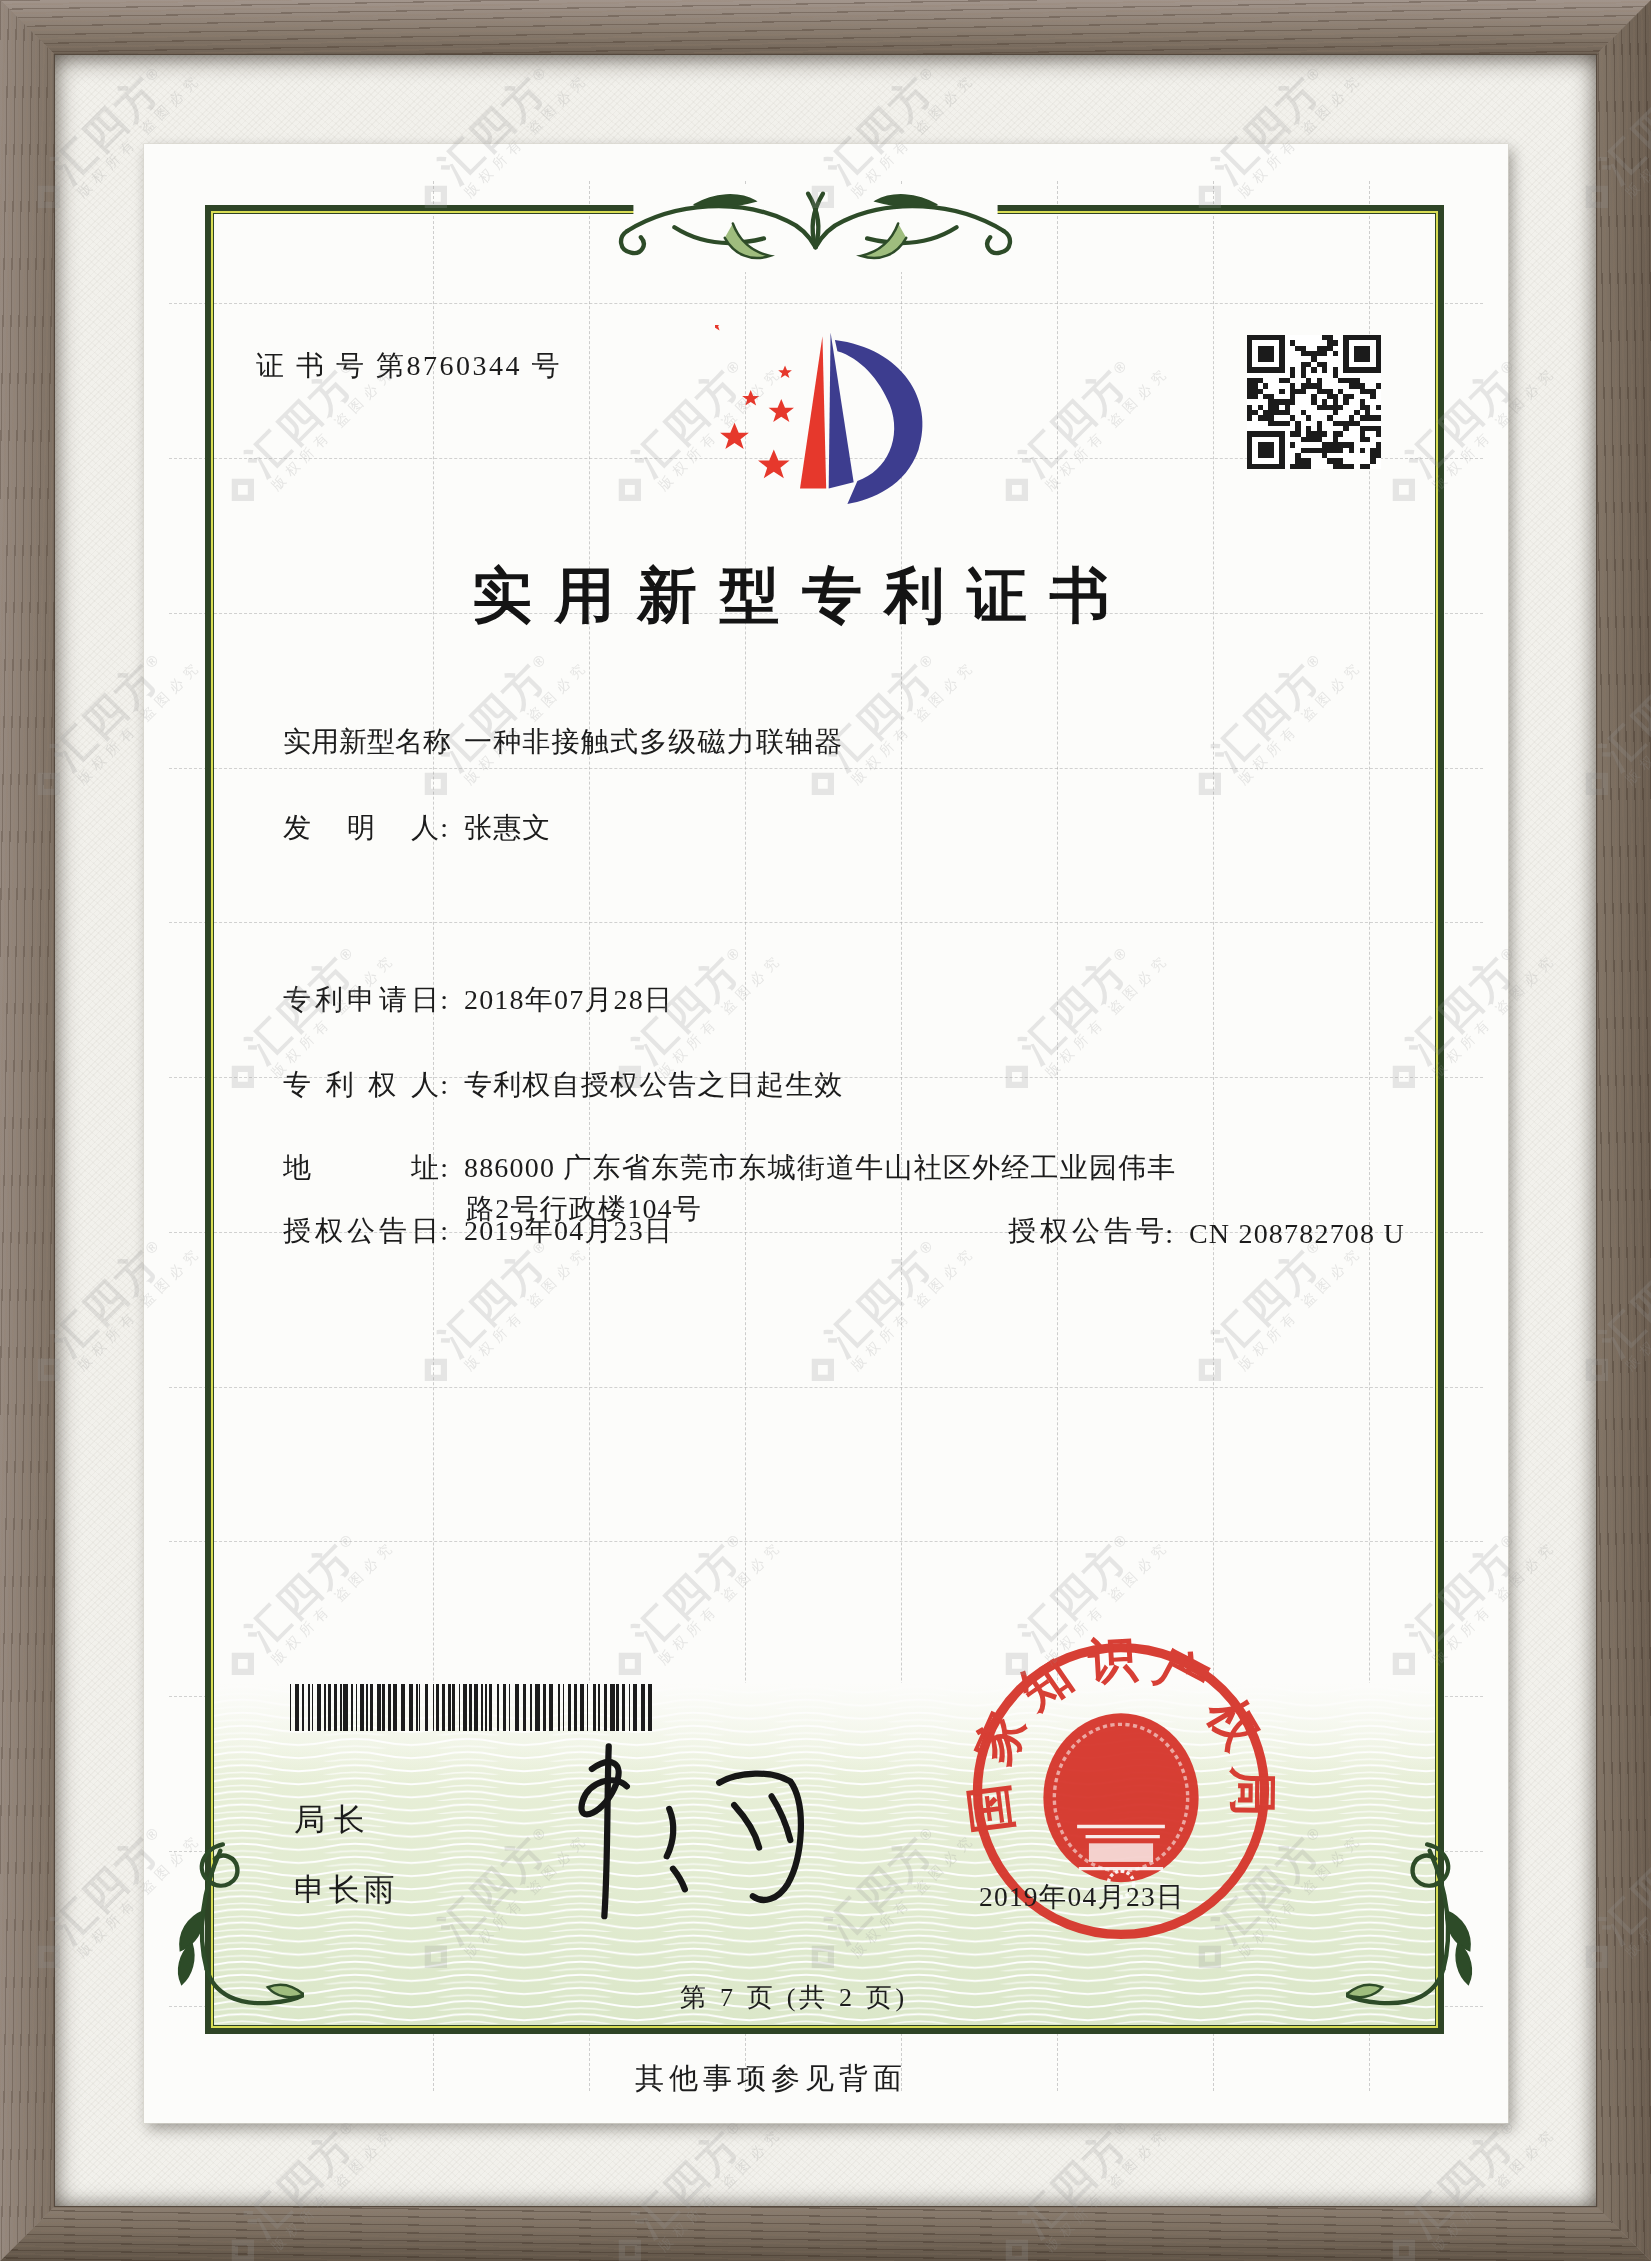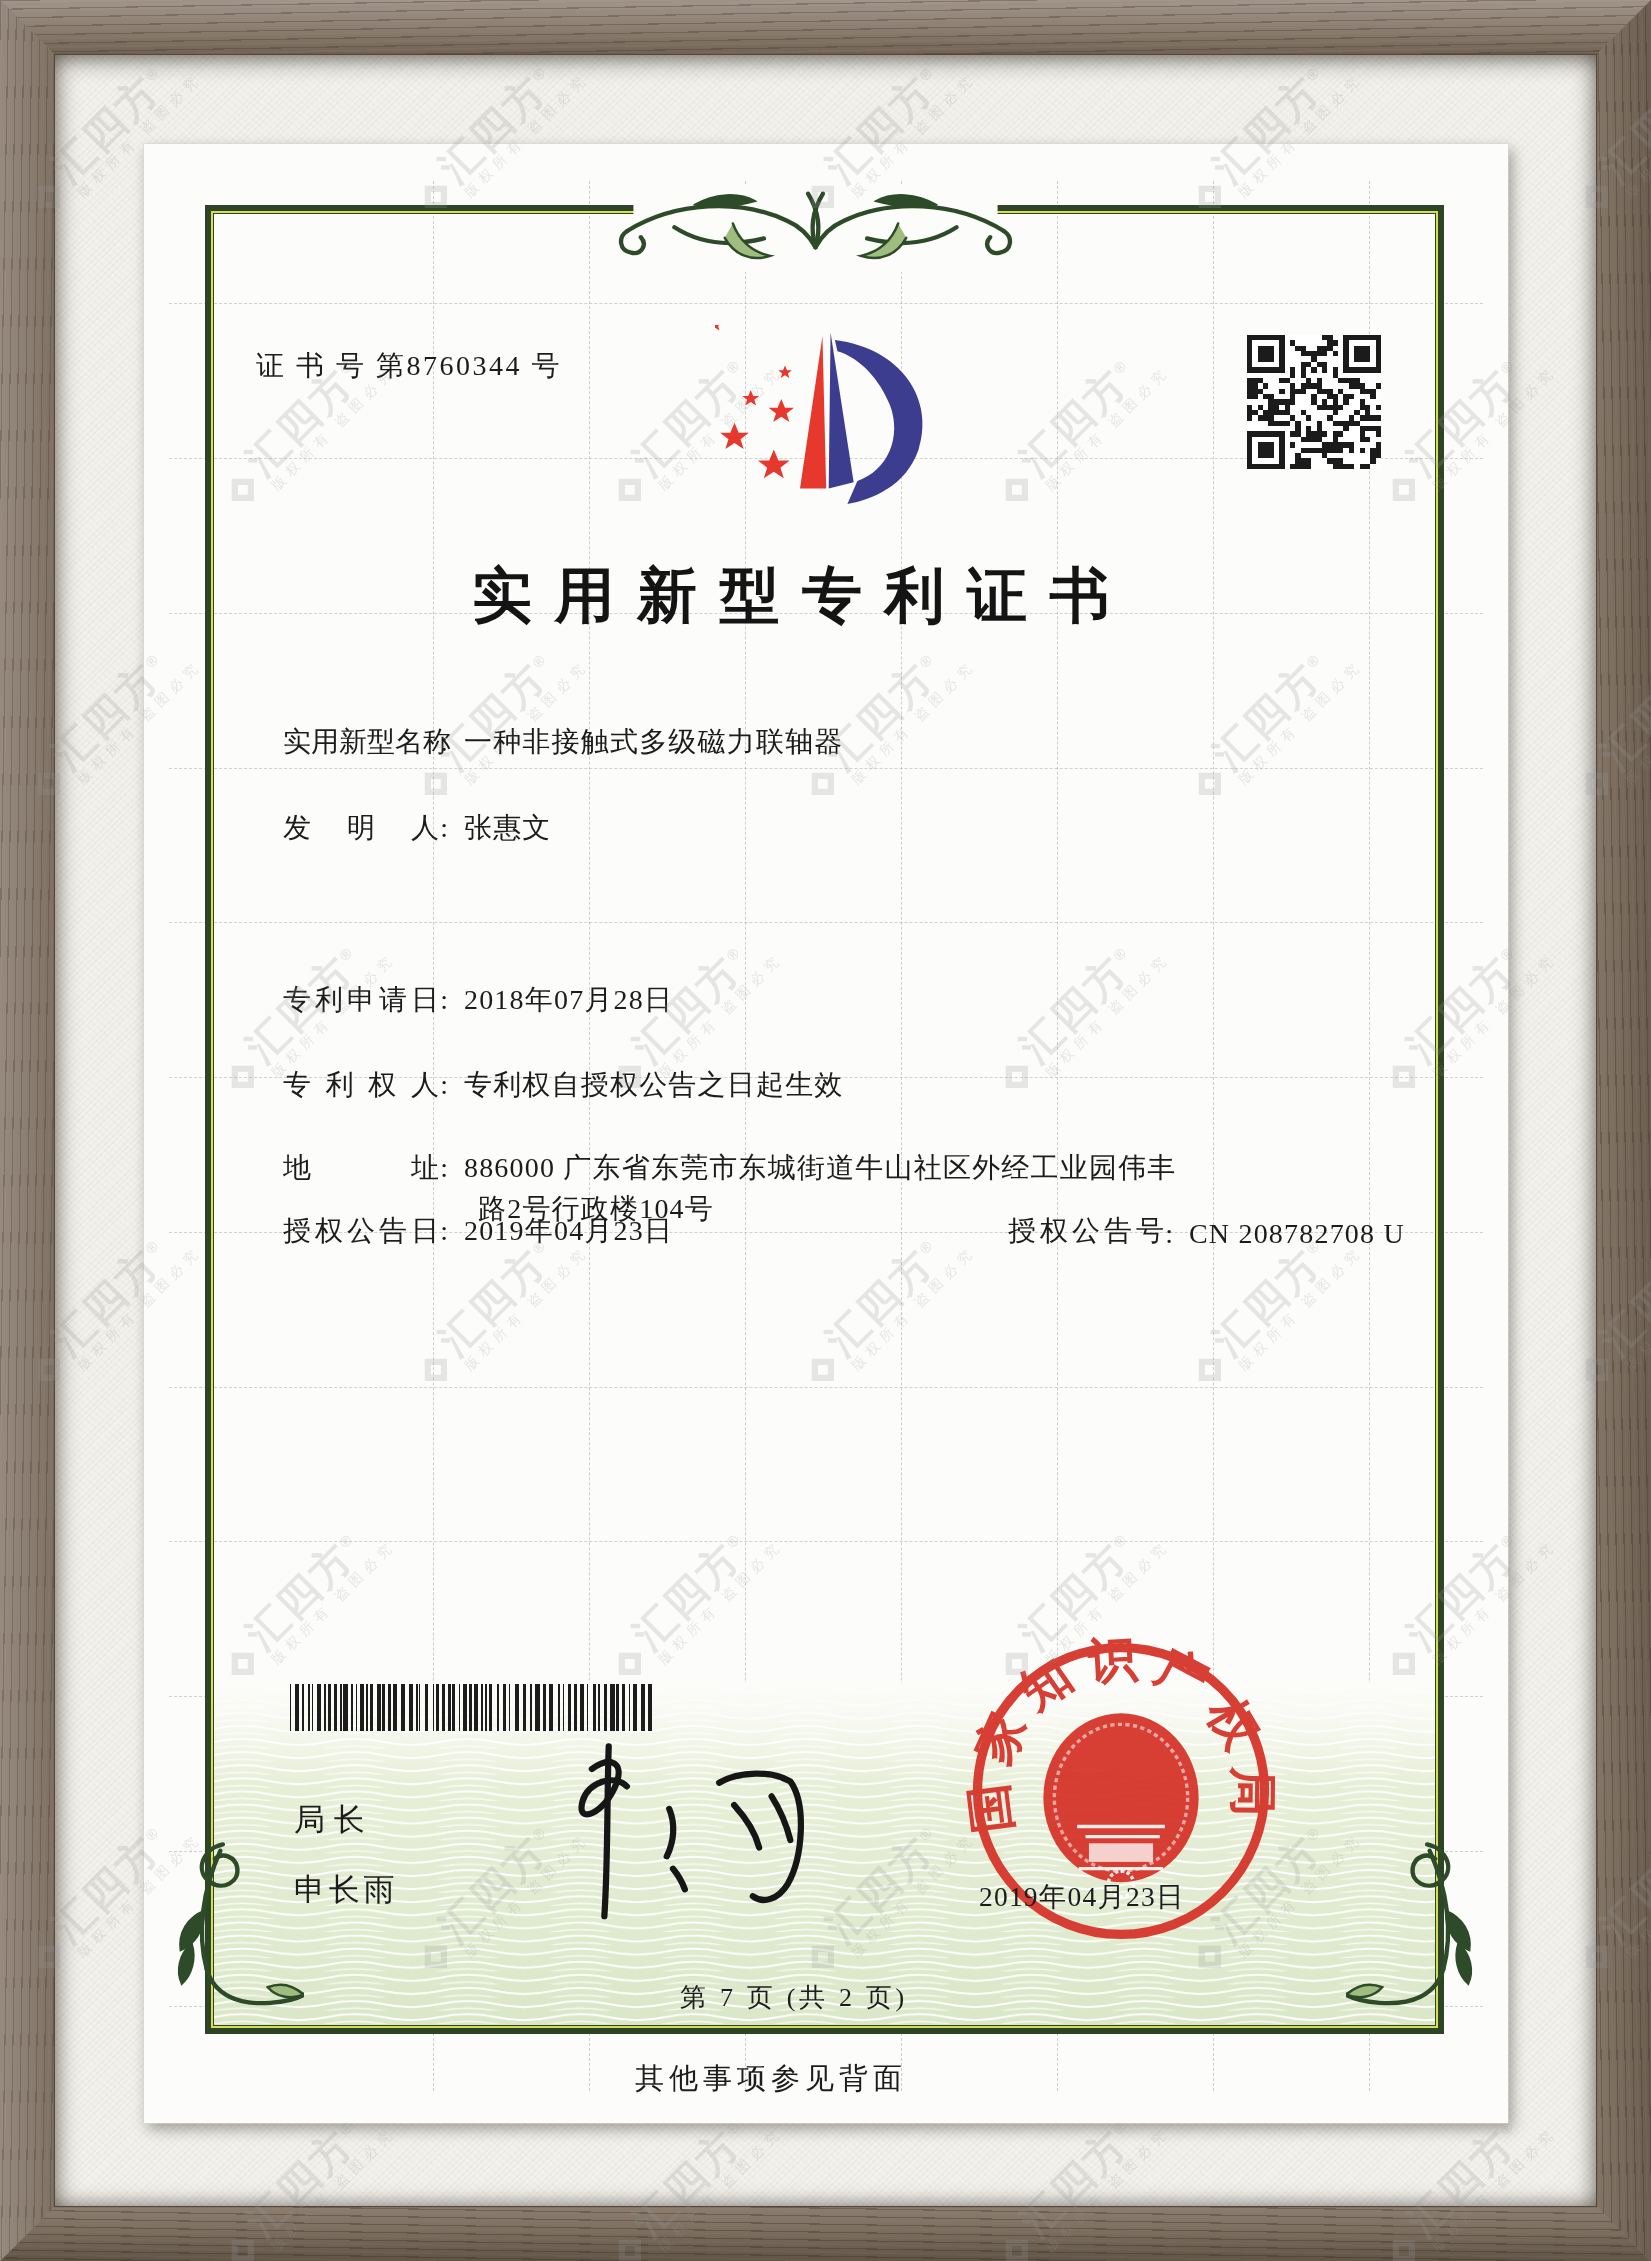--- a/index.html
+++ b/index.html
@@ -531,21 +531,21 @@
     <div class="frow" style="top:837px">
       <span class="flabel">专利申请日</span><span class="fcolon">:</span><span class="fval">2018年07月28日</span>
     </div>
     <div class="frow" style="top:922px">
       <span class="flabel">专利权人</span><span class="fcolon">:</span><span class="fval">专利权自授权公告之日起生效</span>
     </div>
     <div class="frow" style="top:1005px">
       <span class="flabel">地址</span><span class="fcolon">:</span><span class="fval">886000 广东省东莞市东城街道牛山社区外经工业园伟丰</span>
     </div>
     <div class="frow" style="top:1046px;left:318px">
-      <span class="fval" style="margin-left:16px">路2号行政楼104号</span>
+      <span class="fval" style="margin-left:4px">路2号行政楼104号</span>
     </div>
     <div class="frow" style="top:1068px">
       <span class="flabel">授权公告日</span><span class="fcolon">:</span><span class="fval">2019年04月23日</span>
       <span class="grant2">
         <span class="flabel">授权公告号</span><span class="fcolon">:</span><span class="fval">CN 208782708 U</span>
       </span>
     </div>
 
 
     <div class="barcode" id="barcode">

